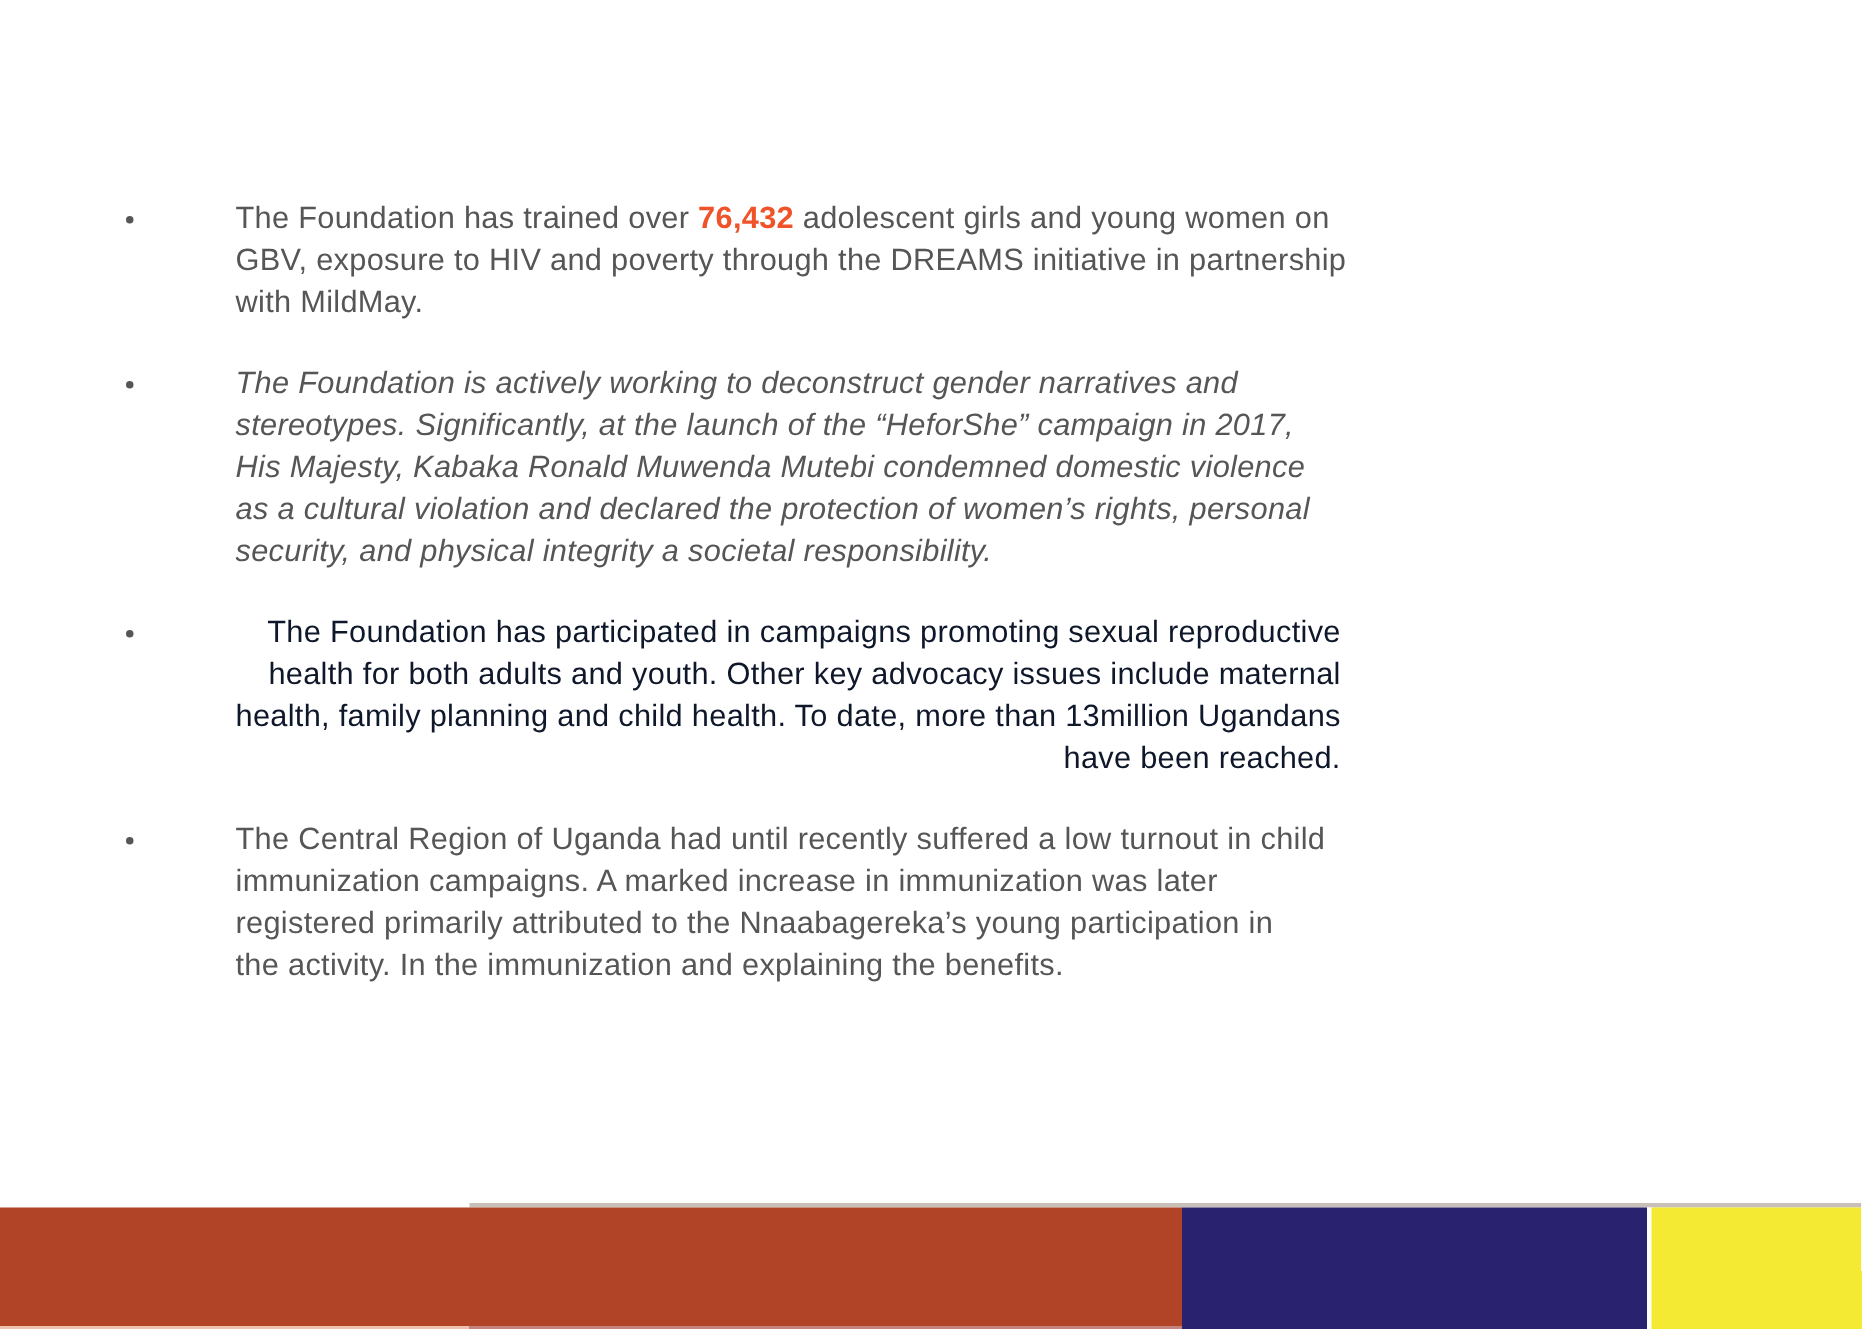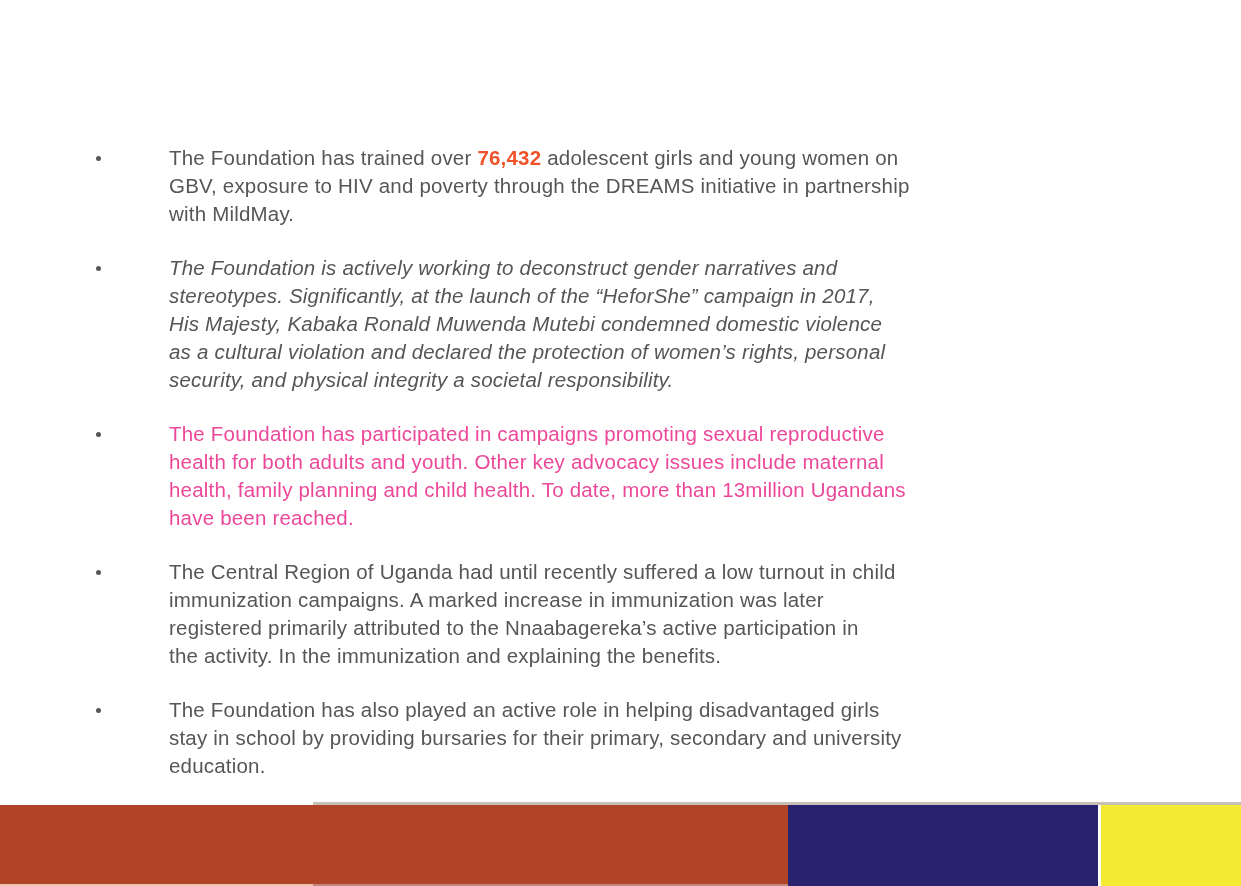--- a/index.html
+++ b/index.html
@@ -9,21 +9,21 @@
     height: 886px;
     background: #ffffff;
     overflow: hidden;
     font-family: "Liberation Sans", sans-serif;
   }
   .bullet-list {
     position: absolute;
     top: 128px;
     left: 80px;
     width: 1085px;
-    margin: 16px;
+    margin: 4px;
     padding: 0;
     list-style: none;
   }
   .bullet-item {
     display: flex;
     align-items: flex-start;
     margin: 0 0 26px 0;
   }
   .bullet-dot {
     flex: 0 0 auto;
@@ -90,40 +90,34 @@
       <span class="bullet-dot" style="background: rgb(86, 86, 88);"></span>
       <p class="bullet-text" style="color: rgb(86, 86, 88); font-style: italic;">The Foundation is actively working to deconstruct gender narratives and
 stereotypes. Significantly, at the launch of the “HeforShe” campaign in 2017,
 His Majesty, Kabaka Ronald Muwenda Mutebi condemned domestic violence
 as a cultural violation and declared the protection of women’s rights, personal
 security, and physical integrity a societal responsibility.</p>
     </li>
 
     <li class="bullet-item">
       <span class="bullet-dot" style="background: rgb(86, 86, 88);"></span>
-      <p class="bullet-text" style="color: #ec4899;">The Foundation has participated in campaigns promoting sexual reproductive
+      <p class="bullet-text" style="color: #0f172a; text-align: right;">The Foundation has participated in campaigns promoting sexual reproductive
 health for both adults and youth. Other key advocacy issues include maternal
 health, family planning and child health. To date, more than 13million Ugandans
 have been reached.</p>
     </li>
 
     <li class="bullet-item">
       <span class="bullet-dot" style="background: rgb(86, 86, 88);"></span>
       <p class="bullet-text" style="color: rgb(86, 86, 88);">The Central Region of Uganda had until recently suffered a low turnout in child
 immunization campaigns. A marked increase in immunization was later
-registered primarily attributed to the Nnaabagereka’s active participation in
+registered primarily attributed to the Nnaabagereka’s young participation in
 the activity. In the immunization and explaining the benefits.</p>
     </li>
 
-    <li class="bullet-item">
-      <span class="bullet-dot" style="background: rgb(86, 86, 88);"></span>
-      <p class="bullet-text" style="color: rgb(86, 86, 88);">The Foundation has also played an active role in helping disadvantaged girls
-stay in school by providing bursaries for their primary, secondary and university
-education.</p>
-    </li>
 
   </ul>
 
   <div class="footer-topline" style="background: rgb(200, 192, 184);"></div>
 
   <div class="footer-bars">
     <div class="bar bar-red" style="background: rgb(177, 67, 39);"></div>
     <div class="bar bar-navy" style="background: rgb(41, 34, 111);"></div>
     <div class="bar bar-divider"></div>
     <div class="bar bar-yellow" style="background: rgb(245, 234, 51);"></div>

